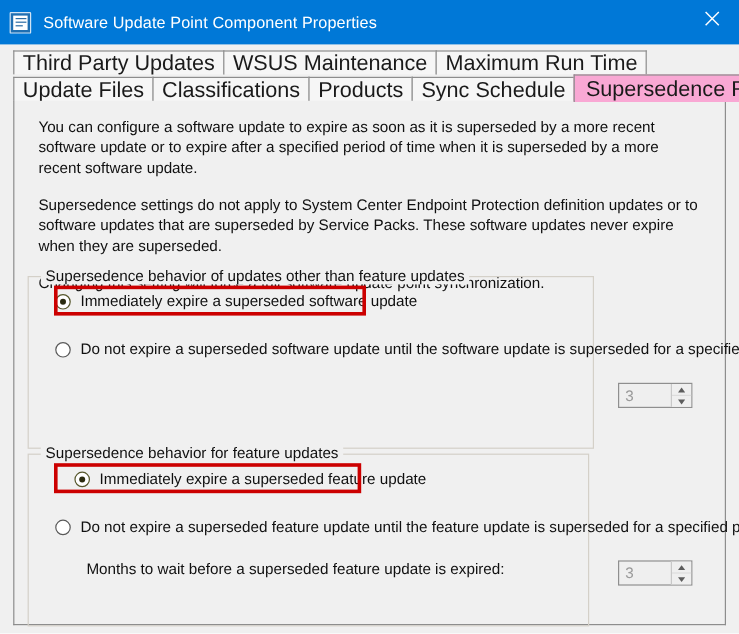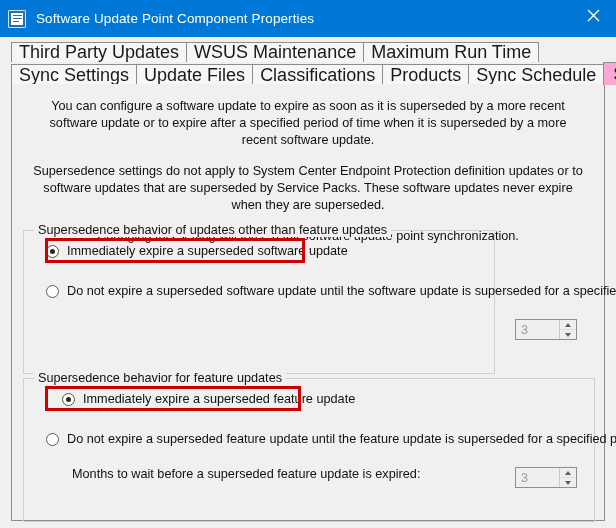--- a/index.html
+++ b/index.html
@@ -126,21 +126,20 @@
     background: #f0f0f0;
     border: 1px solid #8d8d8d;
     border-top: none;
   }
 
   
   #intro {
     position: absolute;
     left: 20px; top: 14px;
     width: 552px;
-    text-align: center;
   }
   #intro p {
     margin: 0 0 14px 0;
     font-size: 12.7px;
     line-height: 17px;
     color: #101010;
   }
   #intro p:last-child { margin-bottom: 0; }
 
   
@@ -159,21 +158,21 @@
     font-size: 12.7px;
     color: #101010;
     white-space: nowrap;
   }
   #group-software {
     left: 11px; top: 146px;
     width: 472px; height: 144px;
   }
   #group-feature {
     left: 11px; top: 294px;
-    width: 572px; height: 144px;
+    width: 468px; height: 144px;
   }
 
   
   .radio-row {
     position: absolute;
     display: flex;
     align-items: flex-end;
     cursor: default;
   }
   .radio {
@@ -285,21 +284,20 @@
     </div>
   </div>
 
   <div id="tabstrip">
     <div class="tabrow" id="tabrow-1">
       <div class="tab">Third Party Updates</div>
       <div class="tab">WSUS Maintenance</div>
       <div class="tab">Maximum Run Time</div>
     </div>
     <div class="tabrow" id="tabrow-2">
-      <div class="tab">Sync Settings</div>
       <div class="tab">Update Files</div>
       <div class="tab">Classifications</div>
       <div class="tab">Products</div>
       <div class="tab">Sync Schedule</div>
       <div class="tab active">Supersedence Rules</div>
       <div class="tab">Languages</div>
     </div>
   </div>
 
   <div id="panel">

